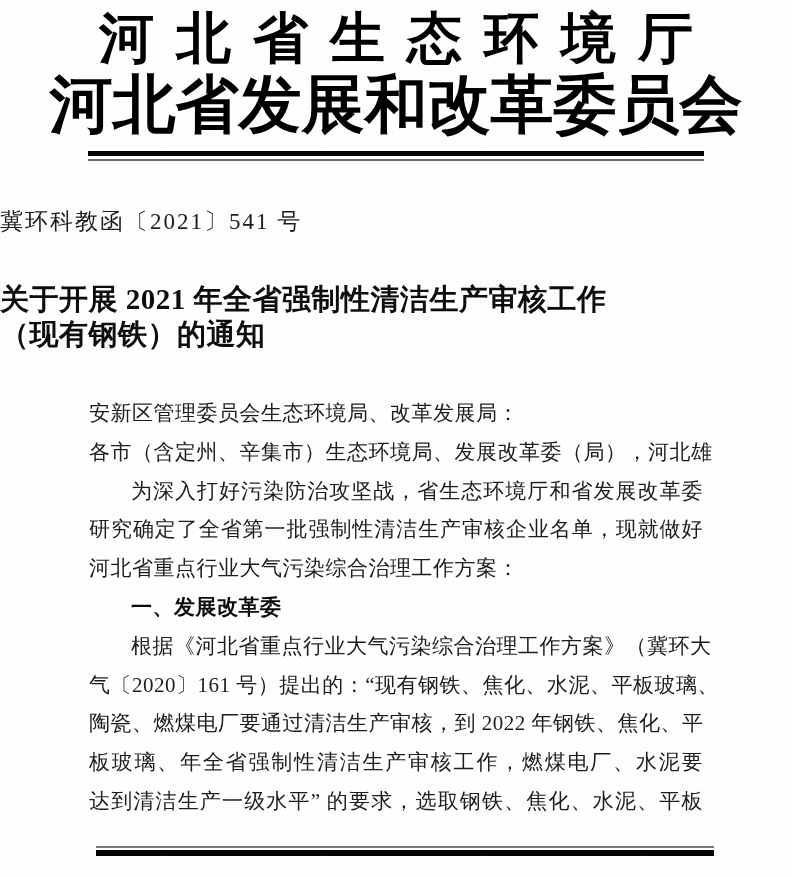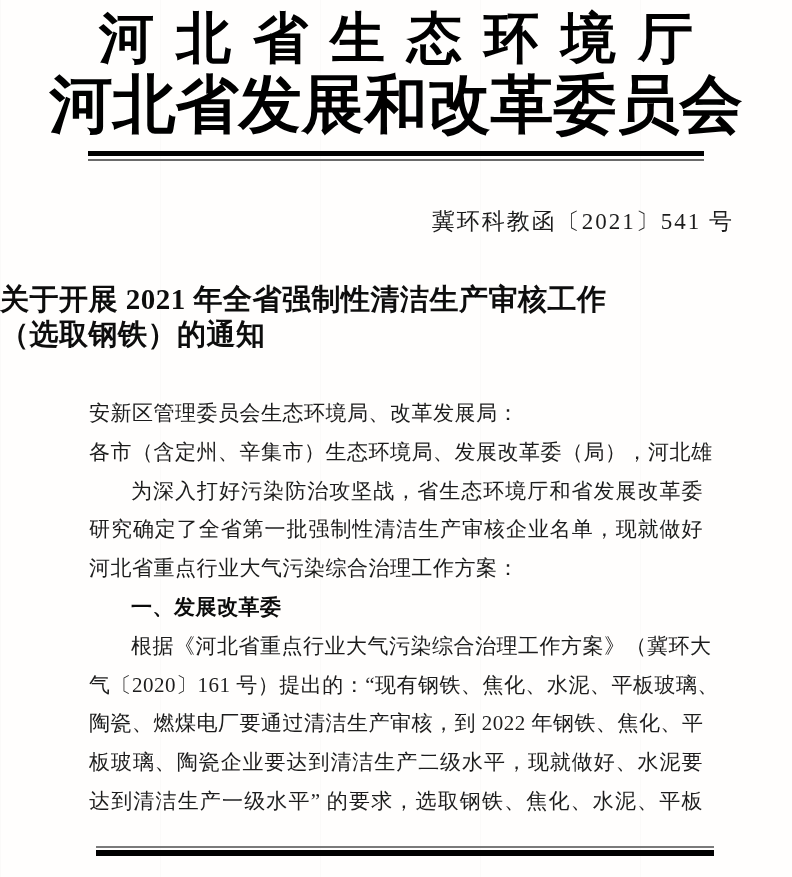--- a/index.html
+++ b/index.html
@@ -38,21 +38,21 @@
     white-space: nowrap;
   }
   .head-rule { margin: 13px auto 0 auto; width: 616px; }
   .head-rule .thick { height: 5px; background: #000; }
   .head-rule .thin  { height: 2px; background: #6a6a6a; margin-top: 3px; }
 
   
   .docnum {
     margin-top: 46px;
     padding-right: 58px;
-    text-align: right;
+    text-align: left;
     font-size: 23px;
     line-height: 30px;
     letter-spacing: 2px;
     color: #1c1c1c;
     white-space: nowrap;
   }
 
   
   .title {
     margin-top: 45px;
@@ -110,34 +110,34 @@
     <div class="head-rule">
       <div class="thick"></div>
       <div class="thin"></div>
     </div>
   </header>
 
   <div class="docnum">冀环科教函〔2021〕541 号</div>
 
   <h1 class="title">
     <div>关于开展 2021 年全省强制性清洁生产审核工作</div>
-    <div>（选取钢铁）的通知</div>
+    <div>（现有钢铁）的通知</div>
   </h1>
 
   <main class="bodytext">
     <div class="line">安新区管理委员会生态环境局、改革发展局：</div>
     <div class="line full">各市（含定州、辛集市）生态环境局、发展改革委（局），河北雄</div>
     <div class="line full indent">为深入打好污染防治攻坚战，省生态环境厅和省发展改革委</div>
     <div class="line full">研究确定了全省第一批强制性清洁生产审核企业名单，现就做好</div>
     <div class="line">河北省重点行业大气污染综合治理工作方案：</div>
     <div class="line heading indent">一、发展改革委</div>
     <div class="line full indent">根据《河北省重点行业大气污染综合治理工作方案》（冀环大</div>
     <div class="line full">气〔2020〕161 号）提出的：“现有钢铁、焦化、水泥、平板玻璃、</div>
     <div class="line full">陶瓷、燃煤电厂要通过清洁生产审核，到 2022 年钢铁、焦化、平</div>
-    <div class="line full">板玻璃、陶瓷企业要达到清洁生产二级水平，现就做好、水泥要</div>
+    <div class="line full">板玻璃、年全省强制性清洁生产审核工作，燃煤电厂、水泥要</div>
     <div class="line full">达到清洁生产一级水平” 的要求，选取钢铁、焦化、水泥、平板</div>
   </main>
 
   <div class="foot-rule">
     <div class="thin"></div>
     <div class="thick"></div>
   </div>
 
 </div>
 

